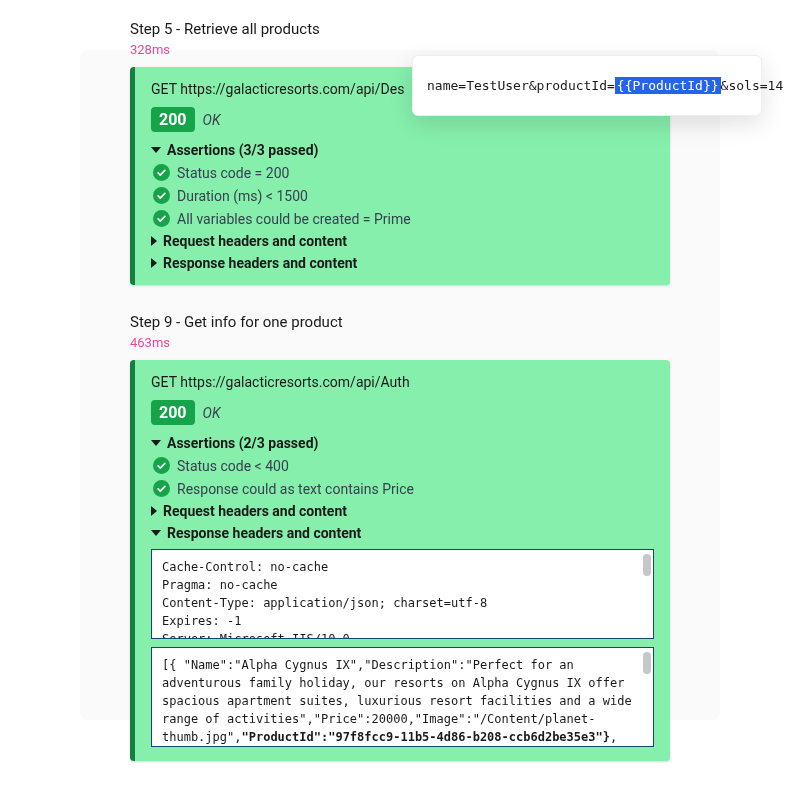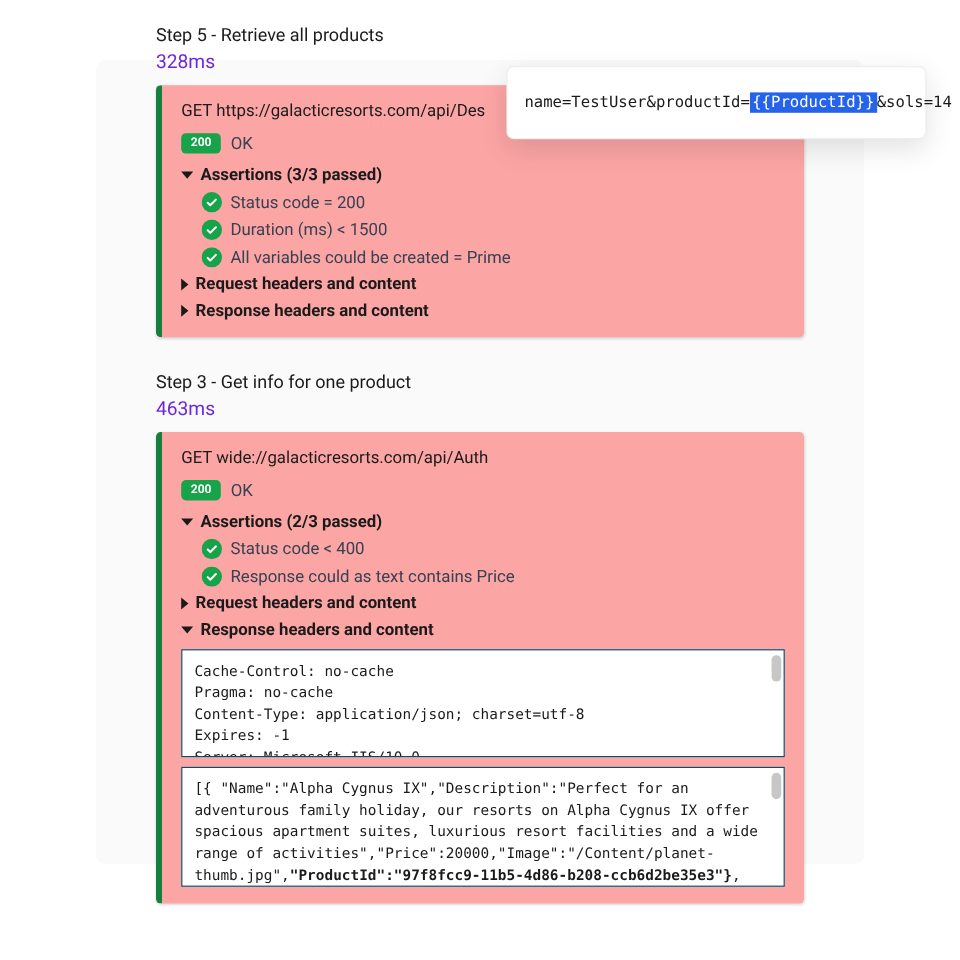--- a/index.html
+++ b/index.html
@@ -16,26 +16,26 @@
       padding: 0 130px;
       position: relative;
     }
     .step-title {
       font-size: 15px;
       font-weight: 400;
       color: #1a1a1a;
       margin-bottom: 4px;
     }
     .step-ms {
-      font-size: 16px;
-      color: #6d28d9;
+      font-size: 13px;
+      color: #ec4899;
       margin-bottom: 10px;
     }
     .step-card {
-      background: #fca5a5;
+      background: #86efac;
       border-left: 5px solid #15803d;
       box-shadow: 0 1px 3px rgba(0,0,0,0.1), 0 1px 2px rgba(0,0,0,0.06);
       border-radius: 4px;
       padding: 14px 16px;
       margin-bottom: 28px;
     }
     .req-line {
       font-size: 14px;
       color: #1a1a1a;
       margin-bottom: 10px;
@@ -45,27 +45,28 @@
     .status-row {
       display: flex;
       align-items: center;
       gap: 8px;
       margin-bottom: 10px;
     }
     .status-badge {
       background: #16a34a;
       color: #fff;
       font-weight: 700;
-      font-size: 10px;
+      font-size: 16px;
       padding: 3px 8px;
       border-radius: 4px;
     }
     .status-text {
       font-size: 14px;
       color: #374151;
+      font-style: italic;
     }
     .collapsible-row {
       display: flex;
       align-items: center;
       gap: 6px;
       margin-bottom: 6px;
       cursor: pointer;
       text-align: right;
     }
     .collapsible-row.top { margin-top: 4px; }
@@ -86,21 +87,21 @@
     .collapsible-label {
       font-weight: 700;
       font-size: 14px;
       color: #1a1a1a;
     }
     .assertion-row {
       display: flex;
       align-items: center;
       gap: 7px;
       margin-bottom: 6px;
-      margin-left: 17px;
+      margin-left: 2px;
       text-align: right;
     }
     .check-icon {
       width: 17px;
       height: 17px;
       flex-shrink: 0;
     }
     .assertion-text {
       font-size: 14px;
       color: #374151;
@@ -141,21 +142,21 @@
       right: 80px;
       top: 50px;
       height: 670px;
       background: #fafafa;
       border-radius: 8px;
       z-index: -1;
     }
     .tooltip-box {
       position: absolute;
       top: 35px;
-      left: 422px;
+      left: 412px;
       width: 350px;
       background: #fff;
       border: 1px solid #eee;
       box-shadow: 0 8px 24px rgba(0,0,0,0.12);
       border-radius: 6px;
       padding: 22px 14px;
       font-family: ui-monospace, Menlo, Consolas, monospace;
       font-size: 13px;
       white-space: nowrap;
       z-index: 10;
@@ -213,24 +214,24 @@
     <div class="collapsible-row">
       <span class="arrow right"></span>
       <span class="collapsible-label">Request headers and content</span>
     </div>
     <div class="collapsible-row" style="margin-bottom:0">
       <span class="arrow right"></span>
       <span class="collapsible-label">Response headers and content</span>
     </div>
   </div>
 
-  <div class="step-title">Step 3 - Get info for one product</div>
+  <div class="step-title">Step 9 - Get info for one product</div>
   <div class="step-ms">463ms</div>
   <div class="step-card">
-    <div class="req-line">GET wide://galacticresorts.com/api/Auth</div>
+    <div class="req-line">GET https://galacticresorts.com/api/Auth</div>
     <div class="status-row">
       <span class="status-badge">200</span>
       <span class="status-text">OK</span>
     </div>
     <div class="collapsible-row top">
       <span class="arrow down"></span>
       <span class="collapsible-label">Assertions (2/3 passed)</span>
     </div>
     <div class="assertion-row">
       <svg class="check-icon" viewBox="0 0 20 20">

